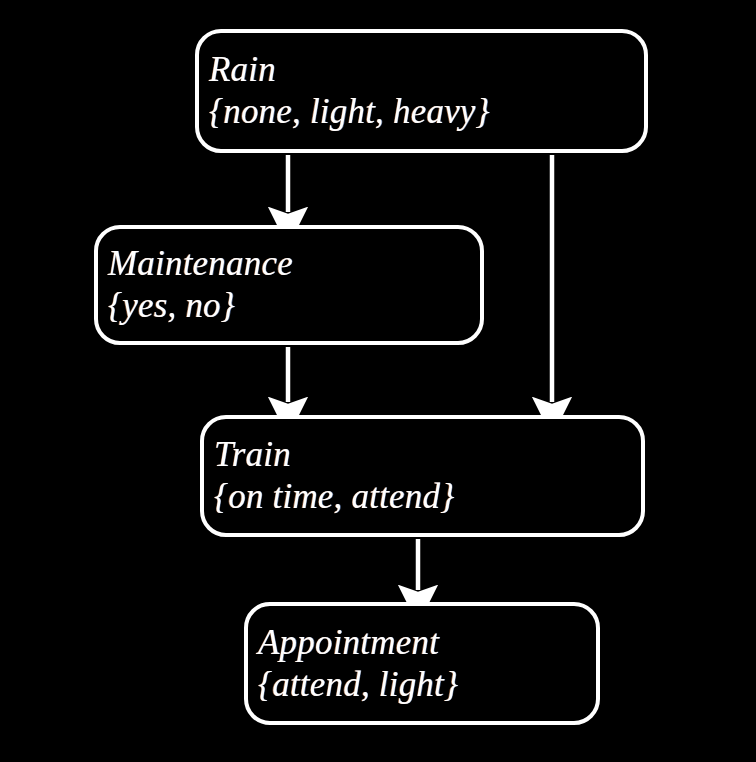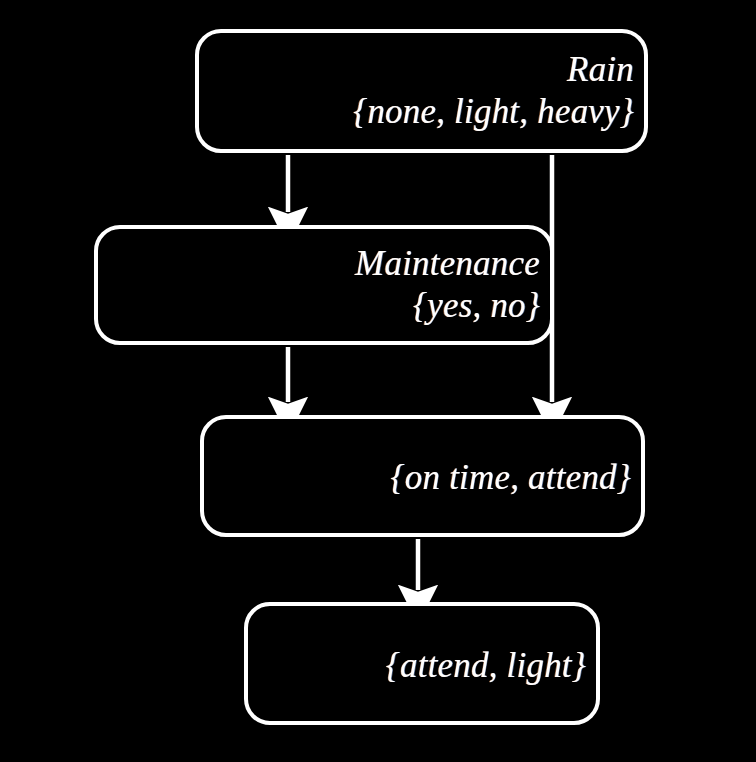--- a/index.html
+++ b/index.html
@@ -17,21 +17,21 @@
     font-family: "Liberation Serif", "DejaVu Serif", serif;
   }
   .node {
     position: absolute;
     box-sizing: border-box;
     background: #000000;
     border: 4px solid #ffffff;
     border-radius: 26px;
     display: flex;
     flex-direction: column;
-    align-items: flex-end;
+    align-items: flex-start;
     justify-content: center;
     text-align: center;
     color: #ffffff;
     line-height: 1.08;
     padding: 2px 10px;
   }
   .node-title {
     font-style: italic;
     font-size: 35px;
     letter-spacing: 0.2px;
@@ -41,21 +41,21 @@
   .node-states {
     font-style: italic;
     font-size: 35px;
     letter-spacing: 0.2px;
     white-space: nowrap;
     margin-top: 4px;
     text-shadow: -0.6px 0 rgba(255,170,110,0.55), 0.6px 0 rgba(150,190,255,0.55);
   }
   
   #node-rain        { left: 195px; top: 29px;  width: 453px; height: 124px; }
-  #node-maintenance { left: 94px;  top: 225px; width: 460px; height: 120px; }
+  #node-maintenance { left: 94px;  top: 225px; width: 390px; height: 120px; }
   #node-train       { left: 200px; top: 415px; width: 445px; height: 122px; }
   #node-appointment { left: 244px; top: 602px; width: 356px; height: 123px; }
 
   .edge-layer {
     position: absolute;
     left: 0;
     top: 0;
     width: 756px;
     height: 762px;
     pointer-events: none;
@@ -94,20 +94,22 @@
     <div class="node-title">Rain</div>
     <div class="node-states">{none, light, heavy}</div>
   </div>
 
   <div class="node" id="node-maintenance">
     <div class="node-title">Maintenance</div>
     <div class="node-states">{yes, no}</div>
   </div>
 
   <div class="node" id="node-train">
+    <div class="node-title">Train</div>
     <div class="node-states">{on time, attend}</div>
   </div>
 
   <div class="node" id="node-appointment">
+    <div class="node-title">Appointment</div>
     <div class="node-states">{attend, light}</div>
   </div>
 
 </div>
 
 </body></html>

